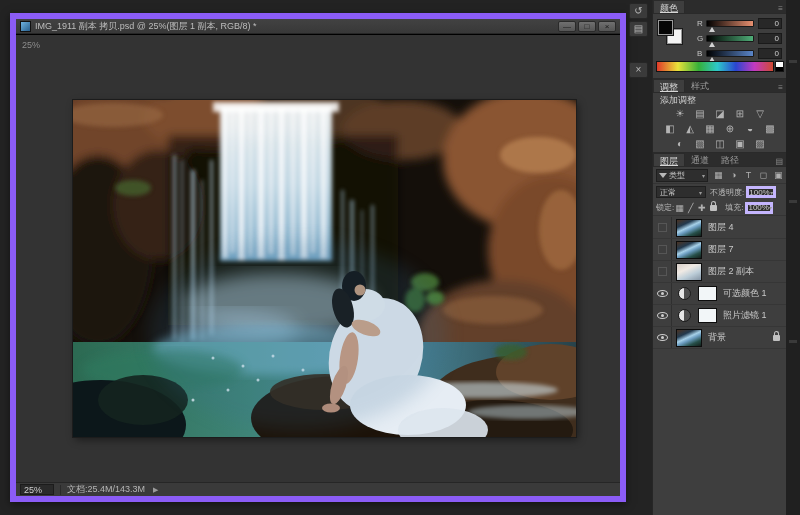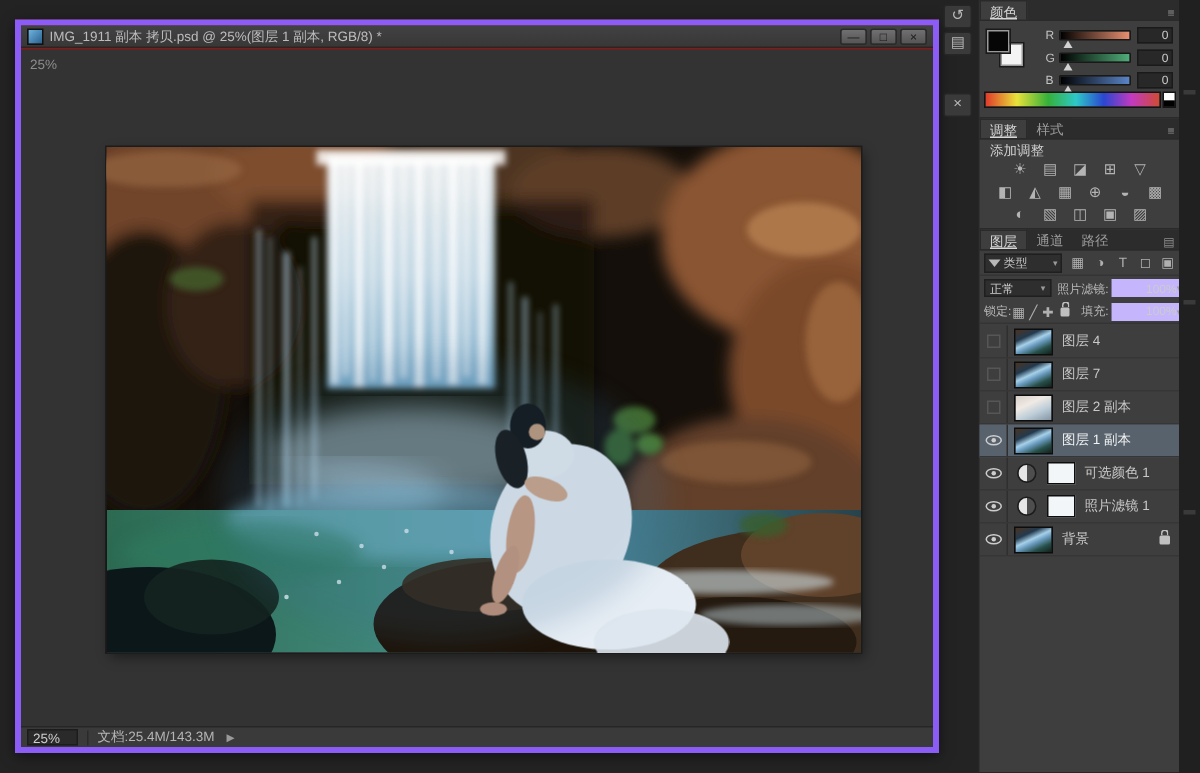--- a/index.html
+++ b/index.html
@@ -1,20 +1,20 @@
 <!DOCTYPE html>
 <html><head>
 <meta charset="utf-8">
 <style>
   html,body{margin:0;padding:0;background:#232323;}
   *{box-sizing:border-box;font-family:"Liberation Sans",sans-serif;}
   .screen{position:relative;width:800px;height:515px;background:#232323;overflow:hidden;}
 
   
-  .doc-window{position:absolute;left:10px;top:13px;width:616px;height:489px;background:#7f1d1d;border:4px solid #8b5cf6;box-shadow:0 2px 8px rgba(0,0,0,.5);}
+  .doc-window{position:absolute;left:10px;top:13px;width:616px;height:489px;background:#000000;border:6px solid #8b5cf6;box-shadow:0 2px 8px rgba(0,0,0,.5);}
   .titlebar{position:absolute;left:0;top:0;width:100%;height:15px;background:linear-gradient(#424242,#383838);border-bottom:1px solid #262626;display:flex;align-items:center;padding:0 4px;}
   .doc-icon{width:11px;height:11px;background:linear-gradient(135deg,#6fb3e0,#28608e);border:1px solid #111;margin-right:4px;flex:0 0 auto;}
   .title-text{font-size:9px;color:#bdbdbd;white-space:nowrap;overflow:hidden;flex:1;}
   .win-btns{display:flex;gap:2px;margin-left:4px;}
   .win-btn{width:18px;height:11px;background:linear-gradient(#707070,#555);border:1px solid #2a2a2a;border-radius:2px;color:#161616;font-size:8px;line-height:9px;text-align:center;cursor:default;}
   .canvas-area{position:absolute;left:0;top:16px;width:100%;height:458px;background:#333333;}
   .canvas-zoom{position:absolute;left:6px;top:5px;font-size:9px;color:#8d8d8d;}
   .photo-wrap{position:absolute;left:57px;top:65px;width:503px;height:337px;box-shadow:0 0 0 1px #1c1c1c,2px 3px 8px rgba(0,0,0,.45);}
   .statusbar{position:absolute;left:0;bottom:0;width:100%;height:14px;background:#3a3a3a;border-top:1px solid #262626;display:flex;align-items:center;font-size:9px;color:#b5b5b5;}
   .zoom-field{width:34px;height:11px;background:#2a2a2a;border:1px solid #1c1c1c;margin-left:4px;padding:0 3px;color:#cfcfcf;font-size:9px;line-height:10px;}
@@ -66,21 +66,21 @@
   .filter-row{position:absolute;left:0;top:14px;width:134px;height:17px;display:flex;align-items:center;border-bottom:1px solid #343434;}
   .filter-box{margin-left:3px;width:52px;height:13px;background:#2e2e2e;border:1px solid #1f1f1f;display:flex;align-items:center;font-size:8px;color:#c4c4c4;padding:0 2px;gap:2px;}
   .funnel{width:0;height:0;border-left:4px solid transparent;border-right:4px solid transparent;border-top:5px solid #b8b8b8;}
   .f-caret{margin-left:auto;font-size:6px;color:#9a9a9a;}
   .f-icos{display:flex;gap:4px;margin-left:5px;}
   .f-ico{font-size:9px;color:#b0b0b0;width:11px;text-align:center;line-height:14px;}
   .blend-row{position:absolute;left:0;top:31px;width:134px;height:16px;display:flex;align-items:center;}
   .blend-box{margin-left:3px;width:50px;height:12px;background:#2e2e2e;border:1px solid #1f1f1f;display:flex;align-items:center;font-size:8px;color:#cccccc;padding:0 3px;}
   .blend-box .car{margin-left:auto;font-size:6px;color:#9a9a9a;}
   .tiny-label{font-size:8px;color:#b8b8b8;margin-left:4px;white-space:nowrap;}
-  .val-box{margin-left:2px;width:30px;height:12px;background:#2e2e2e;border:6px solid #c4b5fd;display:flex;align-items:center;font-size:8px;color:#cccccc;padding:0 17px;text-align:right;}
+  .val-box{margin-left:2px;width:30px;height:12px;background:#2e2e2e;border:3px solid #c4b5fd;display:flex;align-items:center;font-size:8px;color:#cccccc;padding:0 0;text-align:right;}
   .val-box .car{margin-left:auto;font-size:6px;color:#9a9a9a;}
   .lock-row{position:absolute;left:0;top:47px;width:134px;height:16px;display:flex;align-items:center;border-bottom:1px solid #343434;}
   .lk-ico{font-size:9px;color:#b0b0b0;width:11px;text-align:center;}
   .mini-lock{position:relative;width:7px;height:6px;background:#c0c0c0;border-radius:1px;margin-left:3px;}
   .mini-lock:before{content:"";position:absolute;top:-4px;left:1px;width:3px;height:3px;border:1px solid #c0c0c0;border-bottom:none;border-radius:3px 3px 0 0;}
 
   .layer-list{position:absolute;left:0;top:64px;width:134px;}
   .lrow{position:relative;width:134px;height:22px;border-bottom:1px solid #363636;display:flex;align-items:center;}
   .lrow.sel{background:#57626d;}
   .ecell{width:19px;height:100%;border-right:1px solid #2f2f2f;display:flex;align-items:center;justify-content:center;flex:0 0 auto;}
@@ -339,21 +339,21 @@
           <span class="f-ico">◻</span>
           <span class="f-ico">▣</span>
         </span>
       </div>
 
       <div class="blend-row">
         <span class="blend-box">
           <span>正常</span>
           <span class="car">▾</span>
         </span>
-        <span class="tiny-label">照片滤镜:</span>
+        <span class="tiny-label">不透明度:</span>
         <span class="val-box">
           <span>100%</span>
           <span class="car">▾</span>
         </span>
       </div>
 
       <div class="lock-row">
         <span class="tiny-label" style="margin-left:3px">锁定:</span>
         <span class="lk-ico">▦</span>
         <span class="lk-ico">╱</span>
@@ -381,27 +381,20 @@
           <span class="lthumb"></span>
           <span class="lname">图层 7</span>
         </div>
         <div class="lrow">
           <span class="ecell">
               <span class="ebox"></span>
             </span>
           <span class="lthumb light"></span>
           <span class="lname">图层 2 副本</span>
         </div>
-        <div class="lrow sel">
-          <span class="ecell">
-              <span class="eye"></span>
-            </span>
-          <span class="lthumb"></span>
-          <span class="lname">图层 1 副本</span>
-        </div>
         <div class="lrow">
           <span class="ecell">
               <span class="eye"></span>
             </span>
           <span class="adj-dot"></span>
           <span class="mask"></span>
           <span class="lname">可选颜色 1</span>
         </div>
         <div class="lrow">
           <span class="ecell">

